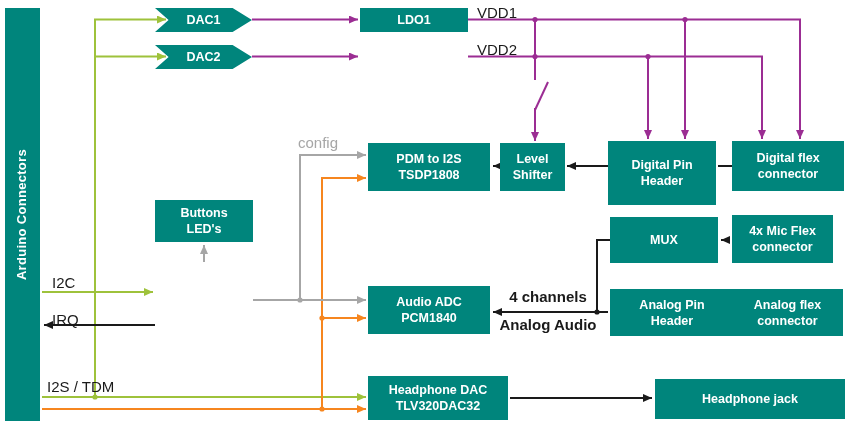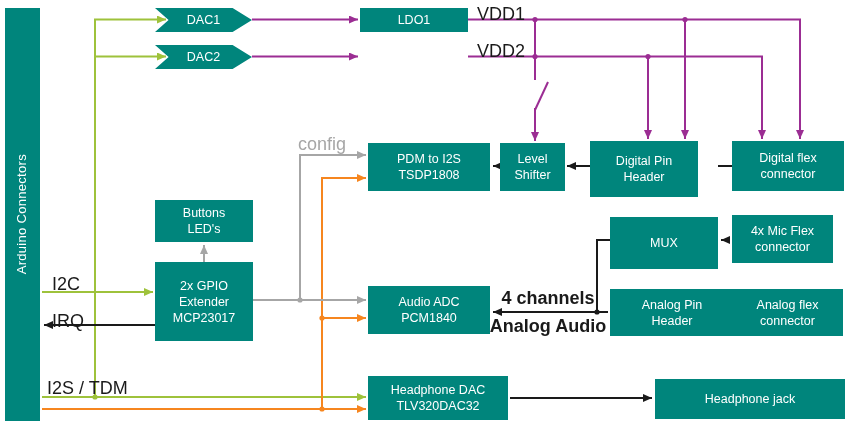--- a/index.html
+++ b/index.html
@@ -3,25 +3,25 @@
 <meta charset="utf-8">
 <style>
   html,body{margin:0;padding:0;background:#fff;}
   #canvas{
     position:relative;width:850px;height:427px;background:var(--canvas-bg,#fff);
     font-family:"Liberation Sans",sans-serif;overflow:hidden;
   }
   .block{
     position:absolute;background:var(--block-teal,#00857C);color:#fff;
     display:flex;flex-direction:column;align-items:center;justify-content:center;
-    text-align:center;font-size:12.5px;line-height:1.28;white-space:nowrap;
+    text-align:center;font-size:12.5px;line-height:1.28;white-space:nowrap;font-weight:bold;
   }
   .chevron{clip-path:polygon(0 0,80% 0,100% 50%,80% 100%,0 100%,14% 50%);}
   .vtext{writing-mode:vertical-rl;transform:rotate(180deg);font-size:13px;letter-spacing:.3px;}
-  .lbl{position:absolute;font-size:18px;color:var(--text-dark,#1a1a1a);white-space:nowrap;}
+  .lbl{position:absolute;font-size:15px;color:var(--text-dark,#1a1a1a);white-space:nowrap;}
   .lbl.gray{color:var(--arrow-gray,#a0a0a0);}
   .lbl.center{text-align:center;font-weight:bold;}
   svg#wires{position:absolute;left:0;top:0;pointer-events:none;}
   .ln{fill:none;stroke-width:2px;}
   .s-green{stroke:var(--arrow-green,#9EC23B);}  .f-green{fill:var(--arrow-green,#9EC23B);}
   .s-orange{stroke:var(--arrow-orange,#F6861F);}.f-orange{fill:var(--arrow-orange,#F6861F);}
   .s-gray{stroke:var(--arrow-gray,#A6A6A6);}    .f-gray{fill:var(--arrow-gray,#A6A6A6);}
   .s-purple{stroke:var(--arrow-purple,#9B2D93);}.f-purple{fill:var(--arrow-purple,#9B2D93);}
   .s-black{stroke:var(--arrow-black,#1A1A1A);}  .f-black{fill:var(--arrow-black,#1A1A1A);}
 </style>
@@ -110,42 +110,37 @@
   <div class="block" style="left:368px;top:143px;width:122px;height:48px">
     <span>PDM to I2S</span>
     <span>TSDP1808</span>
   </div>
 
   <div class="block" style="left:500px;top:143px;width:65px;height:48px">
     <span>Level</span>
     <span>Shifter</span>
   </div>
 
-  <div class="block" style="left:590px;top:141px;width:108px;height:56px">
+  <div class="block" style="left:608px;top:141px;width:108px;height:64px">
     <span>Digital Pin</span>
     <span>Header</span>
   </div>
 
   <div class="block" style="left:732px;top:141px;width:112px;height:50px">
     <span>Digital flex</span>
     <span>connector</span>
   </div>
 
   <div class="block" style="left:155px;top:200px;width:98px;height:42px">
     <span>Buttons</span>
     <span>LED's</span>
   </div>
 
-  <div class="block" style="left:155px;top:262px;width:98px;height:79px">
-    <span>2x GPIO</span>
-    <span>Extender</span>
-    <span>MCP23017</span>
-  </div>
 
-  <div class="block" style="left:610px;top:217px;width:108px;height:52px">
+  <div class="block" style="left:610px;top:217px;width:108px;height:46px">
     <span>MUX</span>
   </div>
 
   <div class="block" style="left:732px;top:215px;width:101px;height:48px">
     <span>4x Mic Flex</span>
     <span>connector</span>
   </div>
 
   <div class="block" style="left:368px;top:286px;width:122px;height:48px">
     <span>Audio ADC</span>

